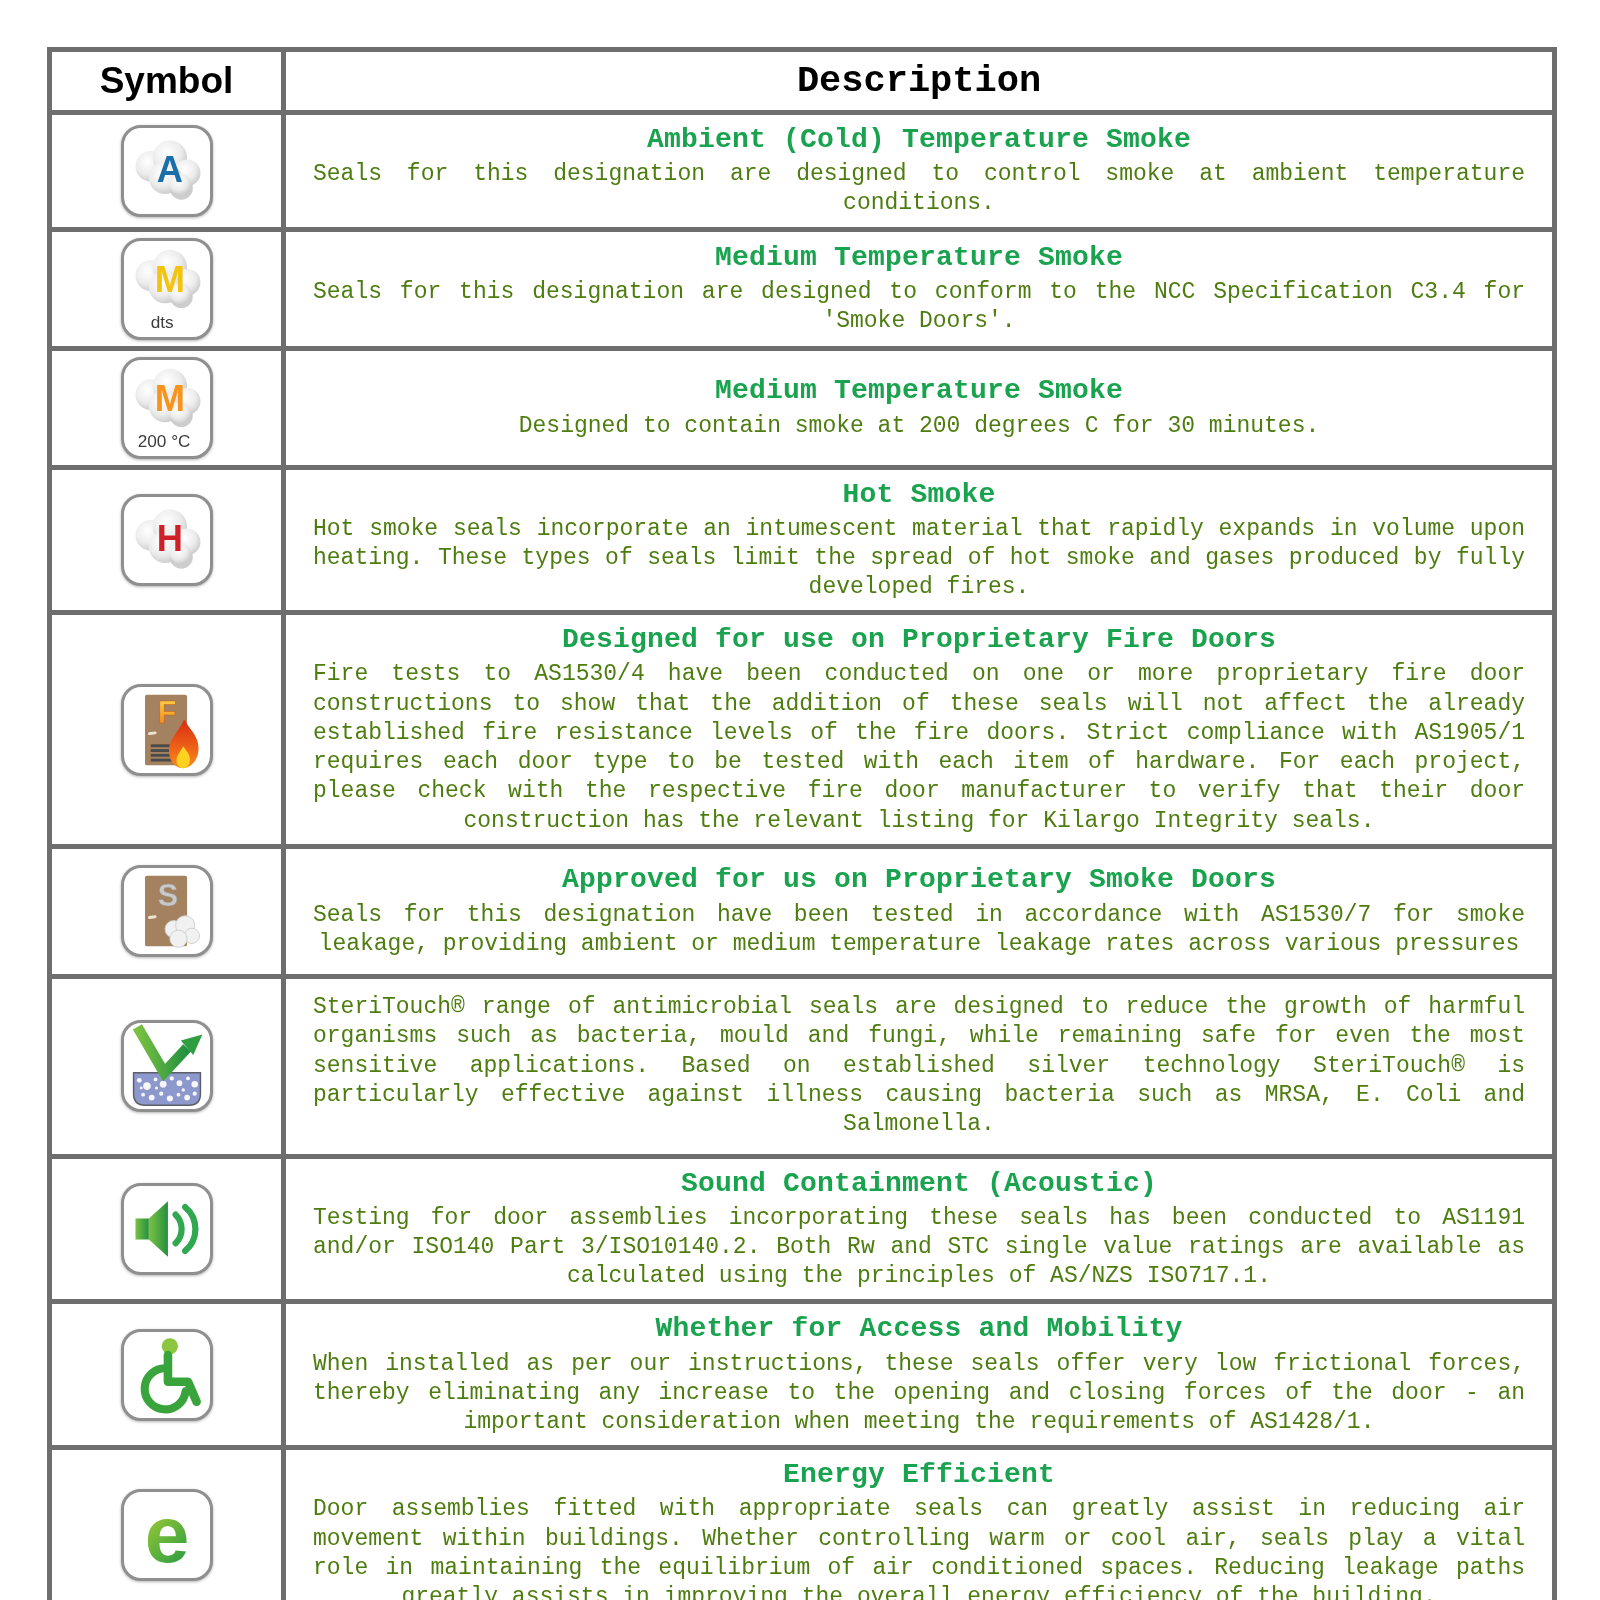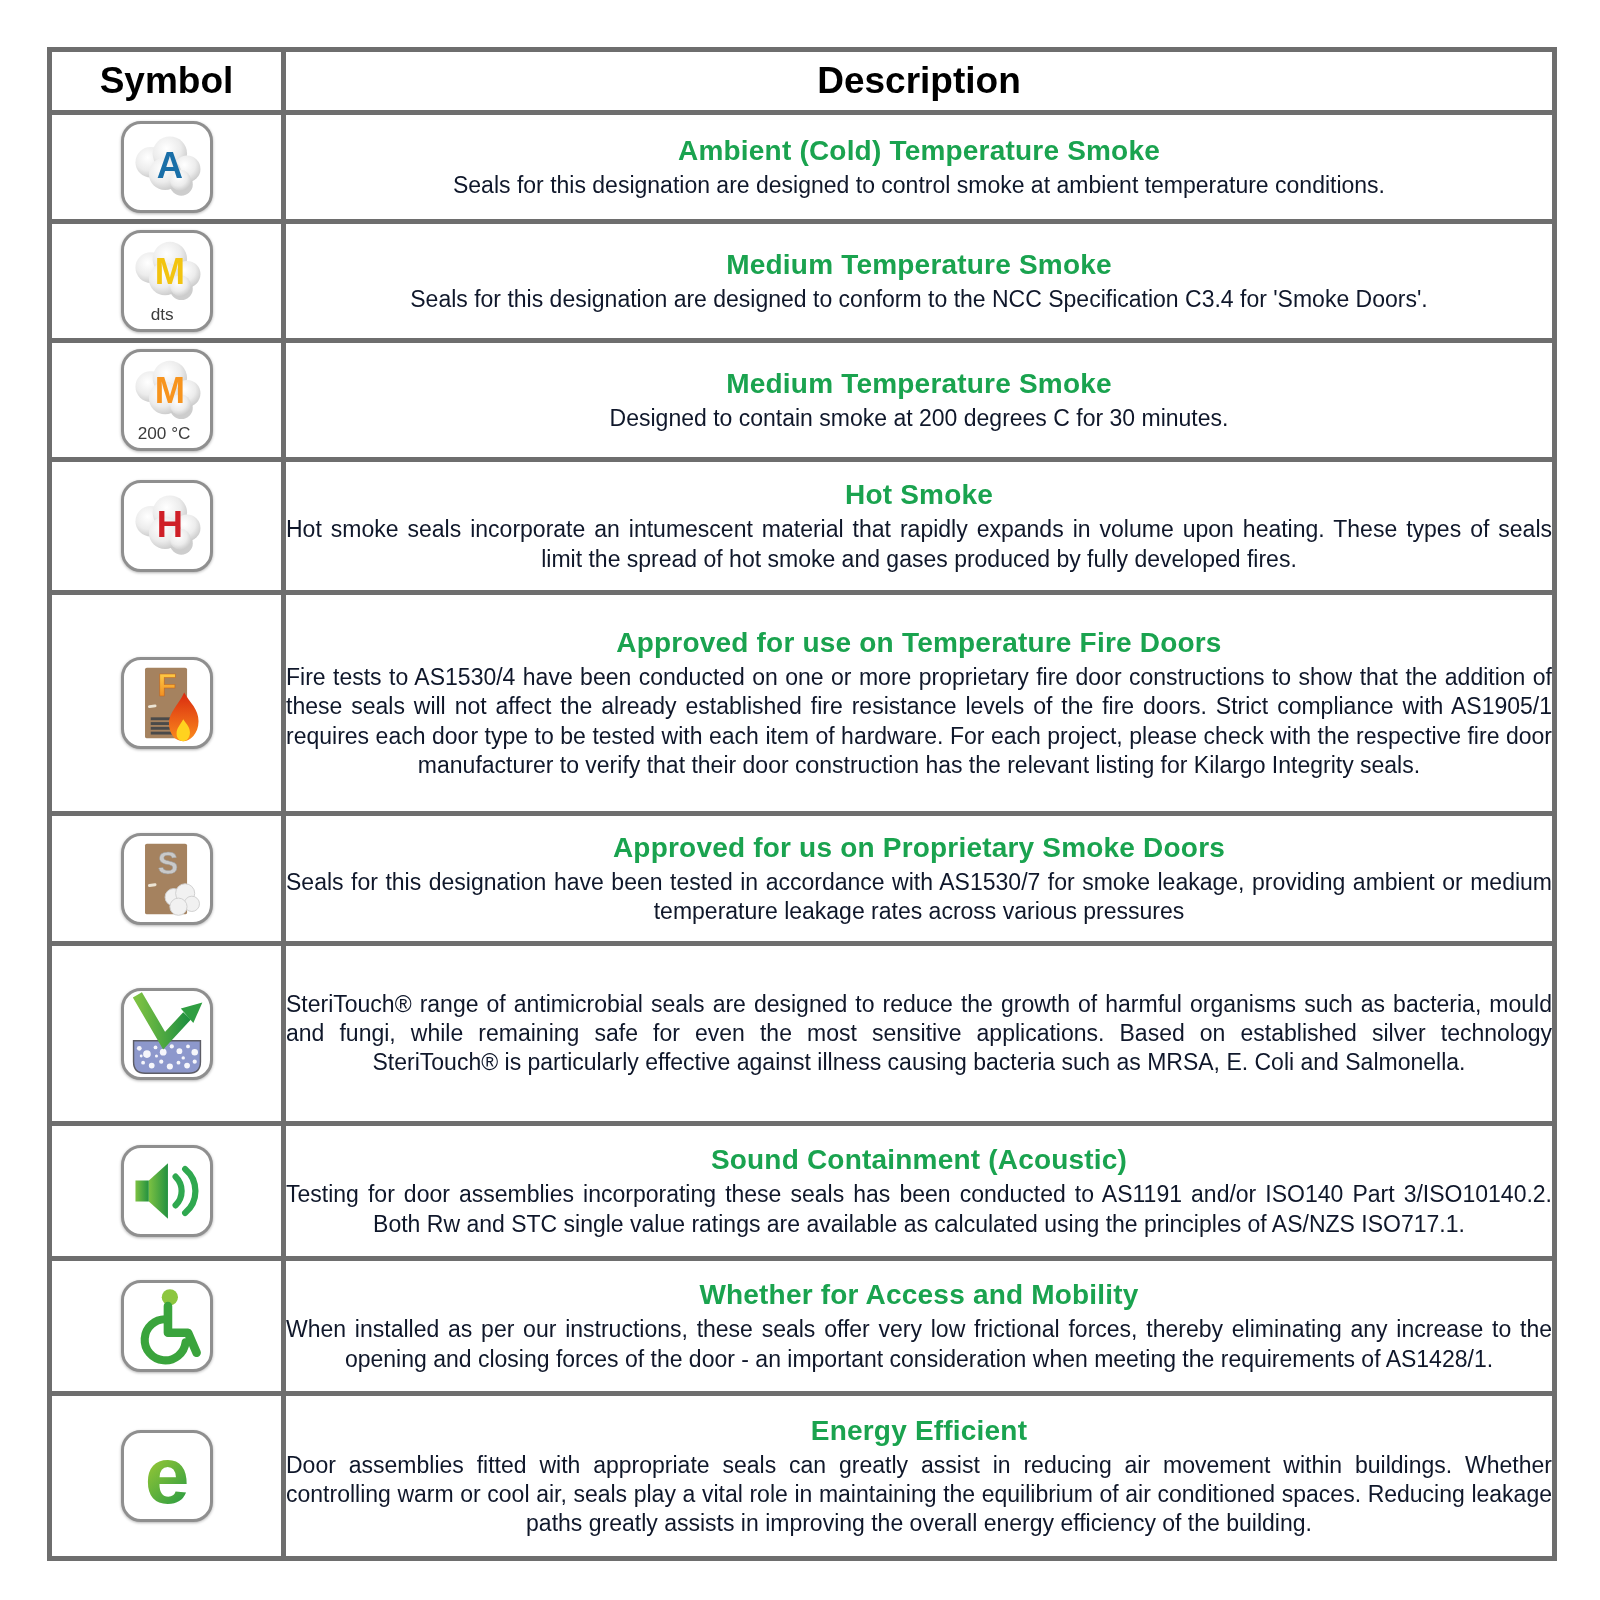--- a/index.html
+++ b/index.html
@@ -12,30 +12,30 @@
     display:grid;grid-template-columns:234px 1fr;
     border-bottom:5px solid #6e6e6e;box-sizing:border-box;
   }
   .row:last-child{border-bottom:none;}
   .sym-cell{
     display:flex;align-items:center;justify-content:center;
     border-right:5px solid #6e6e6e;box-sizing:border-box;padding:6px 0;
   }
   .desc-cell{
     display:flex;flex-direction:column;justify-content:center;
-    padding:8px 0;box-sizing:border-box;
+    padding:8px 27px;box-sizing:border-box;font-family:Liberation Mono, monospace;
   }
   .hdr .sym-cell,.hdr .desc-cell{align-items:center;justify-content:center;}
   .hdr-label{font-size:37px;font-weight:bold;color:#000;text-align:center;}
   .row-title{
     font-size:28px;font-weight:bold;color:#1aa34f;text-align:center;
     letter-spacing:.2px;line-height:1.22;margin:0 0 3px 0;
   }
   .row-body{
-    font-size:23px;line-height:1.27;color:#0f172a;
+    font-size:23px;line-height:1.27;color:#4d7c0f;
     text-align:justify;text-align-last:center;margin:0;
   }
   
   .badge{
     width:92px;height:92px;background:#fff;border:3px solid #8f8f8f;
     border-radius:20px;display:flex;align-items:center;justify-content:center;
     box-shadow:0 1px 3px rgba(0,0,0,.3);box-sizing:border-box;
   }
   .badge.tall{height:102px;}
   .badge svg{display:block;}
@@ -198,21 +198,21 @@
               <rect x="28" y="65" width="27" height="3"></rect>
             <rect x="28" y="70" width="27" height="3"></rect>
               <rect x="28" y="75" width="27" height="3"></rect>
           </g>
           <path d="M63,34 C69,45 78,51 78,64 C78,77 69,85 62,85 C53,85 47,77 47,66 C47,55 57,47 63,34 Z" fill="url(#flameGrad)"></path>
           <path d="M62,62 C66,68 69,70 69,76 C69,82 65,85 62,85 C58,85 55,82 55,77 C55,71 59,68 62,62 Z" fill="#ffd21f"></path>
         </svg>
       </div>
     </div>
     <div class="desc-cell">
-      <div class="row-title">Approved for use on Temperature Fire Doors</div>
+      <div class="row-title">Designed for use on Proprietary Fire Doors</div>
       <p class="row-body">Fire tests to AS1530/4 have been conducted on one or more proprietary fire door constructions to show that the addition of these seals will not affect the already established fire resistance levels of the fire doors. Strict compliance with AS1905/1 requires each door type to be tested with each item of hardware. For each project, please check with the respective fire door manufacturer to verify that their door construction has the relevant listing for Kilargo Integrity seals.</p>
     </div>
   </div>
 
   <div class="row h-r6">
     <div class="sym-cell">
       <div class="badge">
         <svg width="86" height="86" viewBox="0 0 90 90">
           <rect x="22" y="8" width="44" height="74" rx="2" fill="#a5825f"></rect>
           <text class="door-letter" x="46" y="40" text-anchor="middle" fill="#c9c9c9" stroke="#9a9a9a" stroke-width="0.5">S</text>

